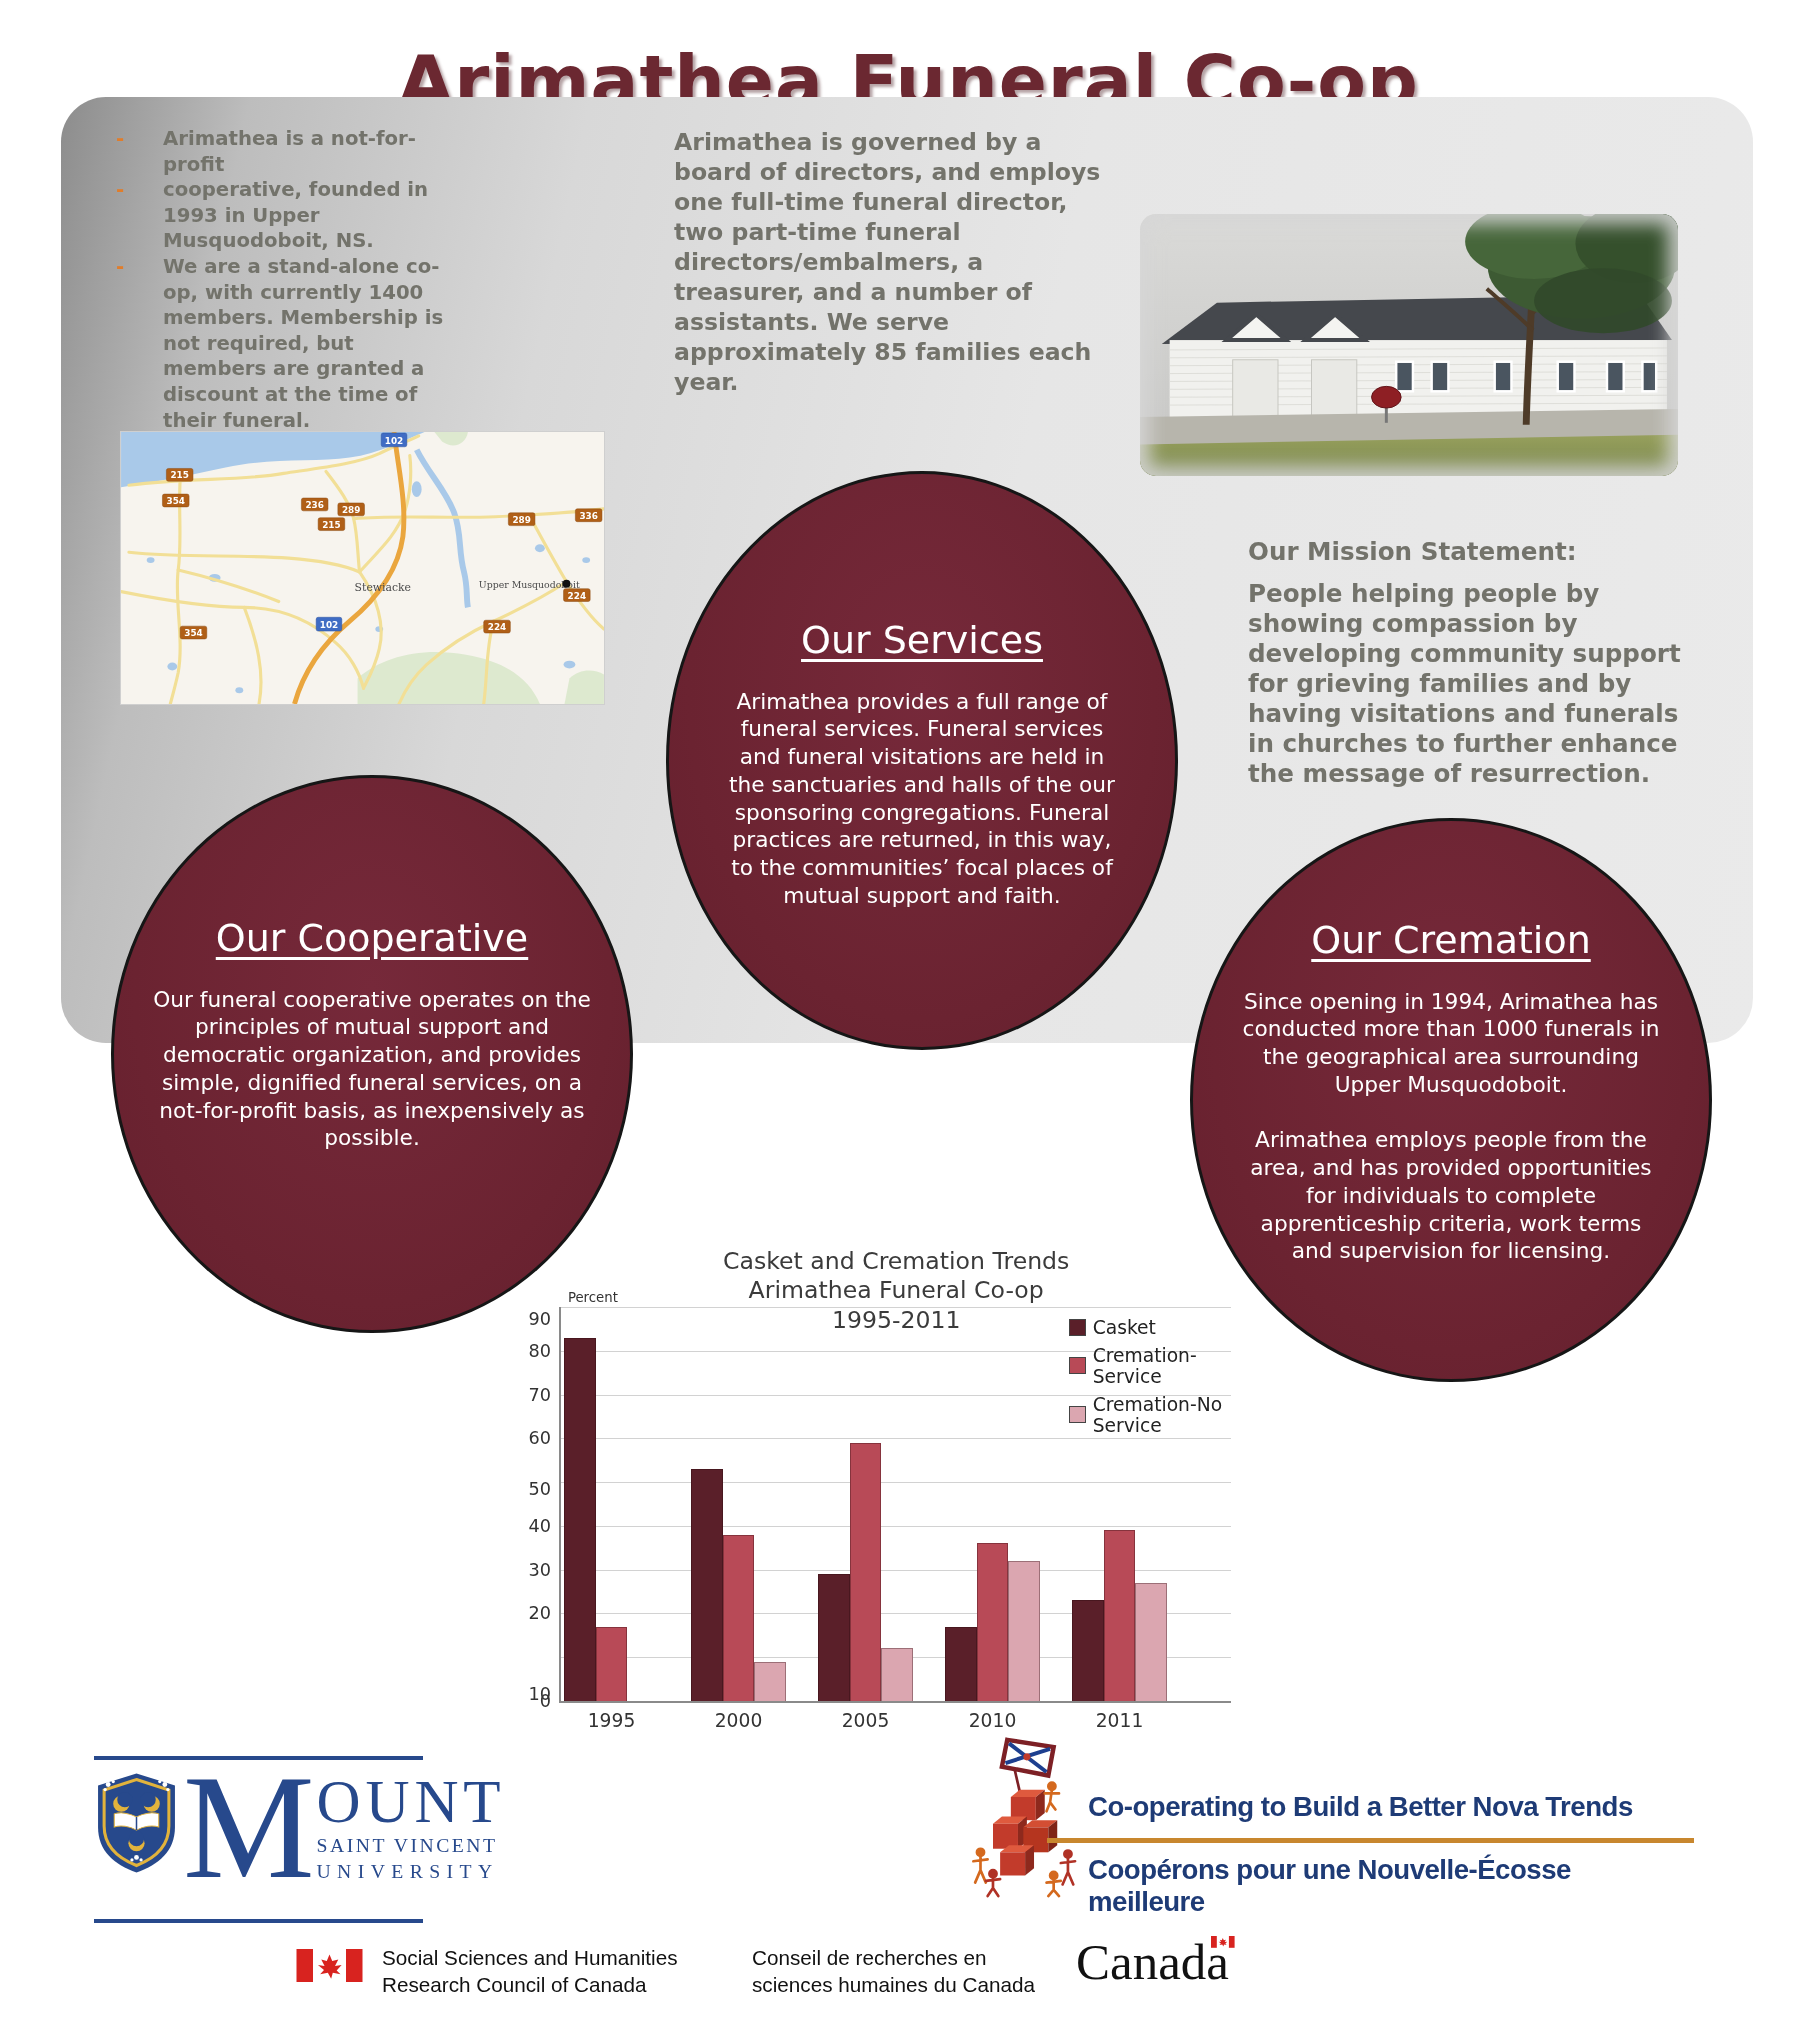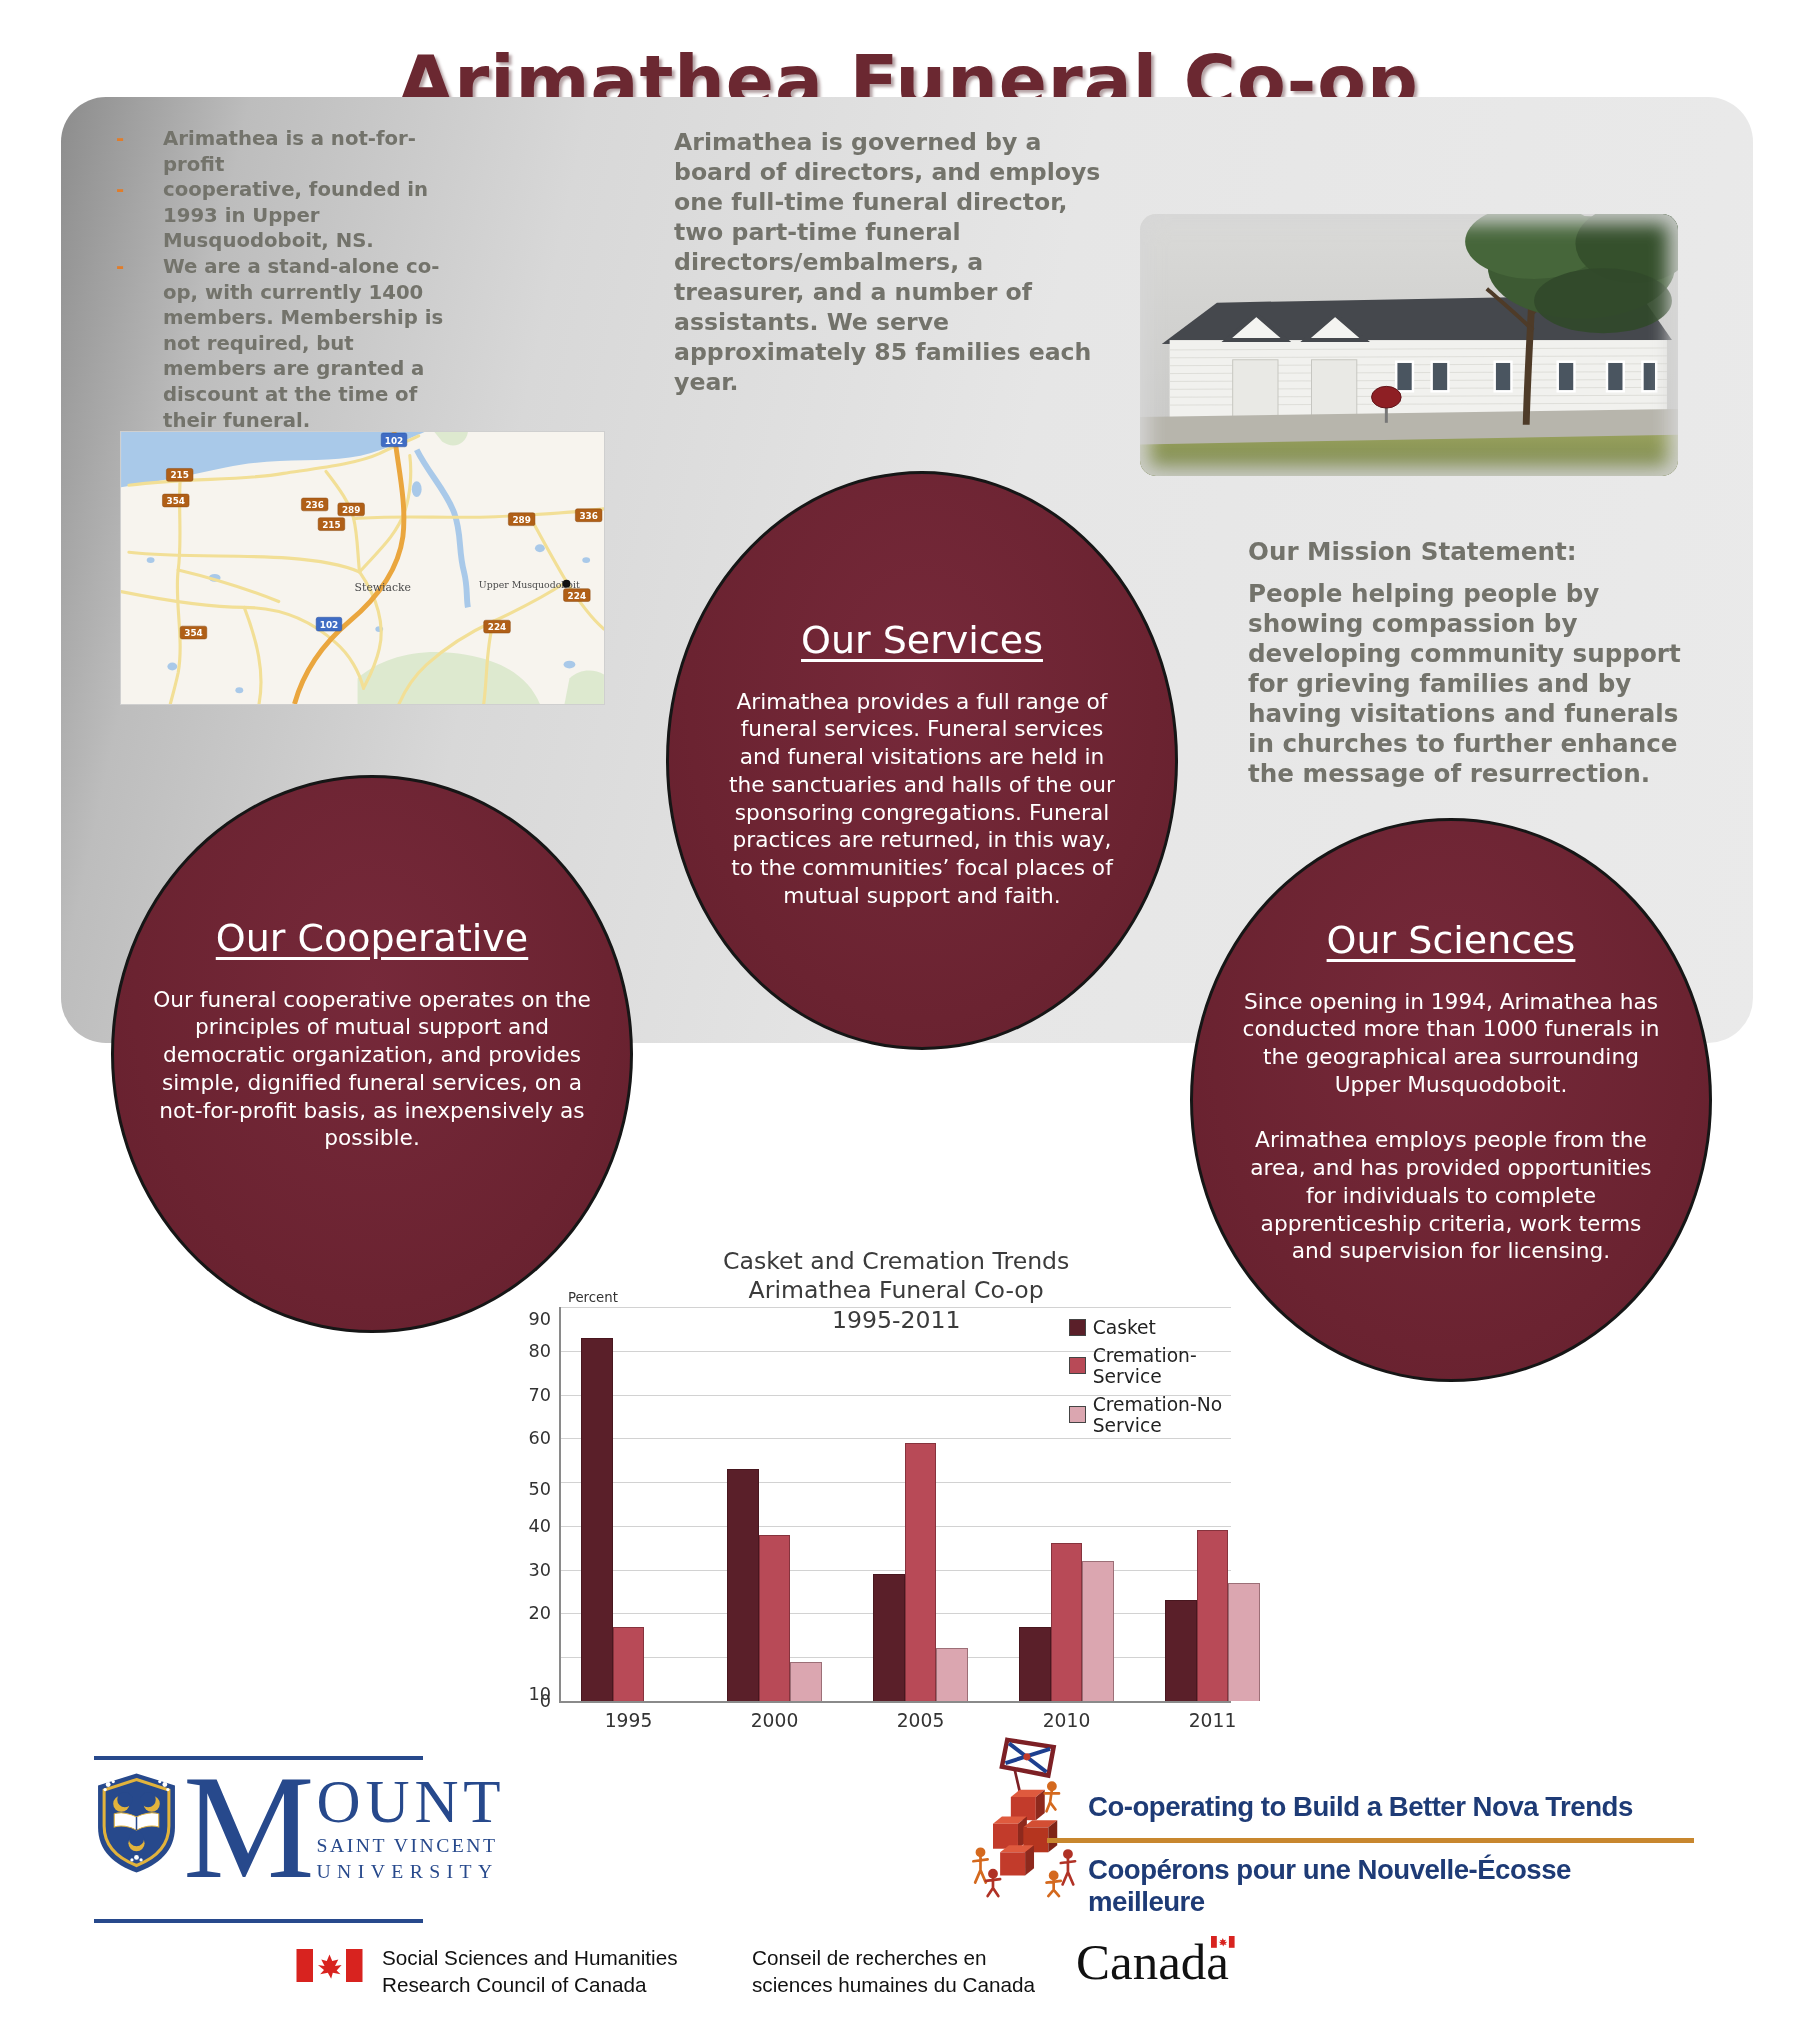--- a/index.html
+++ b/index.html
@@ -64,21 +64,21 @@
   .chart{position:absolute;left:497px;top:1247px;width:788px;height:552px;}
   .chart-title{position:absolute;left:19.7px;top:0;width:759px;text-align:center;
     font-size:23.6px;color:#3b3b3b;line-height:1.25;}
   .plot{position:absolute;left:62px;top:60px;width:670px;height:394px;
     border-left:2px solid #8a8a8a;border-bottom:2px solid #8a8a8a;}
   .gridline{position:absolute;left:0;right:0;height:1px;background:#d2d2d2;}
   .ytick{position:absolute;right:calc(100% + 9.9px);transform:translateY(-50%);
     font-size:17.7px;color:#333;}
   .percent-label{position:absolute;left:6.9px;top:-16.7px;font-size:13.3px;color:#333;}
   .bar-groups{position:absolute;left:0;bottom:0;width:100%;height:100%;display:flex;
-    align-items:flex-end;gap:51px;padding-left:20px;box-sizing:border-box;}
+    align-items:flex-end;gap:32px;padding-left:3px;box-sizing:border-box;}
   .bar-group{position:relative;display:flex;align-items:flex-end;width:95px;height:100%;flex:none;}
   .bar{width:31.5px;flex:none;box-sizing:border-box;border:1px solid rgba(40,10,15,.35);border-bottom:none;}
   .xlabel{position:absolute;top:100%;margin-top:8.9px;width:100%;text-align:center;
     font-size:18.7px;color:#333;}
   .legend{position:absolute;left:508px;top:9.9px;}
   .legend-row{display:flex;align-items:center;margin-bottom:6.9px;}
   .legend-swatch{width:14.8px;height:14.8px;border:1px solid #444;margin-right:6.9px;flex:none;}
   .legend-label{font-size:18.7px;color:#222;}
 
   
@@ -297,21 +297,21 @@
 
 <div class="circle circle-coop">
   <div class="inner">
     <h2>Our Cooperative</h2>
     <p class="body">Our funeral cooperative operates on the principles of mutual support and democratic organization, and provides simple, dignified funeral services, on a not-for-profit basis, as inexpensively as possible.</p>
   </div>
 </div>
 
 <div class="circle circle-practices">
   <div class="inner">
-    <h2>Our Sciences</h2>
+    <h2>Our Cremation</h2>
     <p class="body">Since opening in 1994, Arimathea has conducted more than 1000 funerals in the geographical area surrounding Upper Musquodoboit.</p>
     <p class="body">Arimathea employs people from the area, and has provided opportunities for individuals to complete apprenticeship criteria, work terms and supervision for licensing.</p>
   </div>
 </div>
 
 <div class="chart">
   <div class="chart-title">
     <div>Casket and Cremation Trends</div>
     <div>Arimathea Funeral Co-op</div>
     <div>1995-2011</div>

